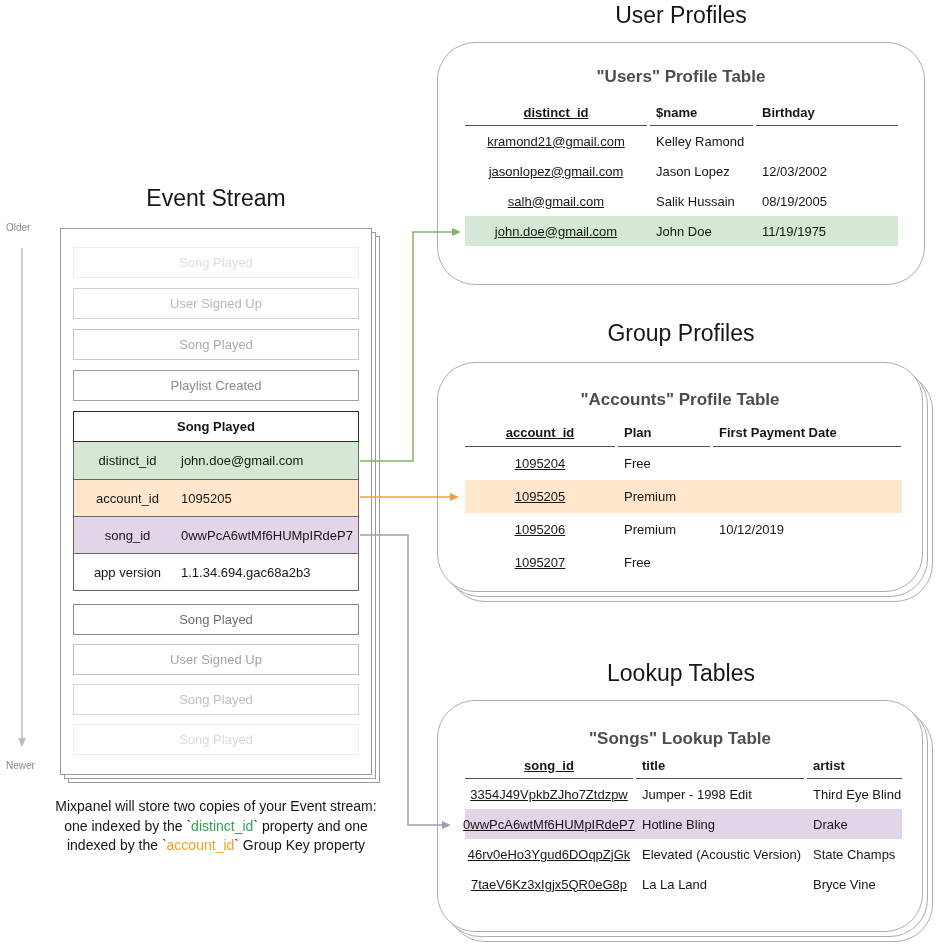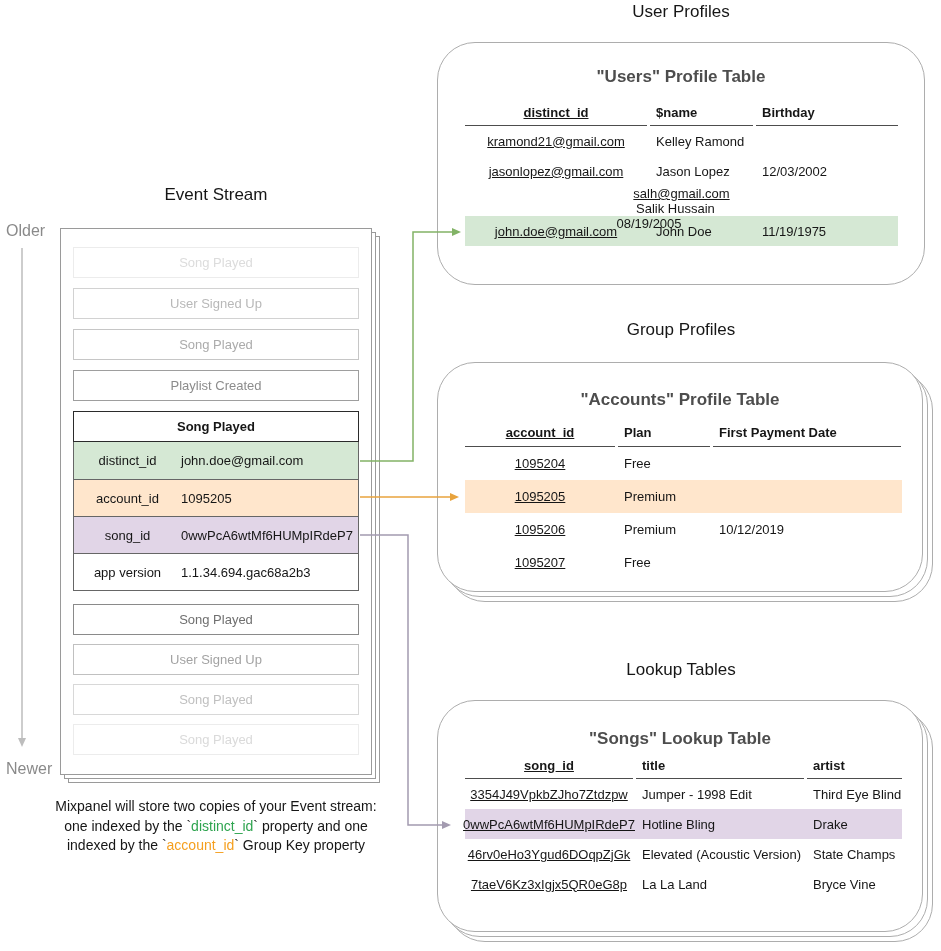--- a/index.html
+++ b/index.html
@@ -12,34 +12,34 @@
     position: relative;
     width: 941px;
     height: 951px;
     background:#fff;
     overflow: hidden;
   }
   .abs { position:absolute; }
 
   
   .section-title {
-    font-size:17px;
+    font-size:23px;
     font-weight:400;
     color:#161616;
     text-align:center;
   }
 
   
   .stream-layer {
     position:absolute;
     width:312px; height:547px;
     background:#fff;
     border:1px solid #9a9a9a;
   }
-  .timeline-label { font-size:16px; color:#8a8a8a; }
+  .timeline-label { font-size:10px; color:#8a8a8a; }
 
   .event-item {
     position:absolute;
     left:73px; width:286px; height:31px;
     background:#fff;
     display:flex; align-items:center; justify-content:center;
     font-size:13px;
   }
   .fade-b1 { color:#dcdcdc; border:1px solid #ececec; }
   .fade-b2 { color:#b8b8b8; border:1px solid #d2d2d2; }
@@ -197,21 +197,21 @@
         </div>
       <div class="pcell u-c1 cell-left">Kelley Ramond</div>
     </div>
     <div class="prow" style="height:30px;">
       <div class="pcell u-c0 cell-center">
           <span class="u">jasonlopez@gmail.com</span>
         </div>
       <div class="pcell u-c1 cell-left">Jason Lopez</div>
       <div class="pcell u-c2 cell-left">12/03/2002</div>
     </div>
-    <div class="prow" style="height:30px;flex-direction:column;">
+    <div class="prow" style="height:30px;">
       <div class="pcell u-c0 cell-center">
           <span class="u">salh@gmail.com</span>
         </div>
       <div class="pcell u-c1 cell-left">Salik Hussain</div>
       <div class="pcell u-c2 cell-left">08/19/2005</div>
     </div>
     <div class="prow hl-green" style="height:30px;">
       <div class="pcell u-c0 cell-center">
           <span class="u">john.doe@gmail.com</span>
         </div>

